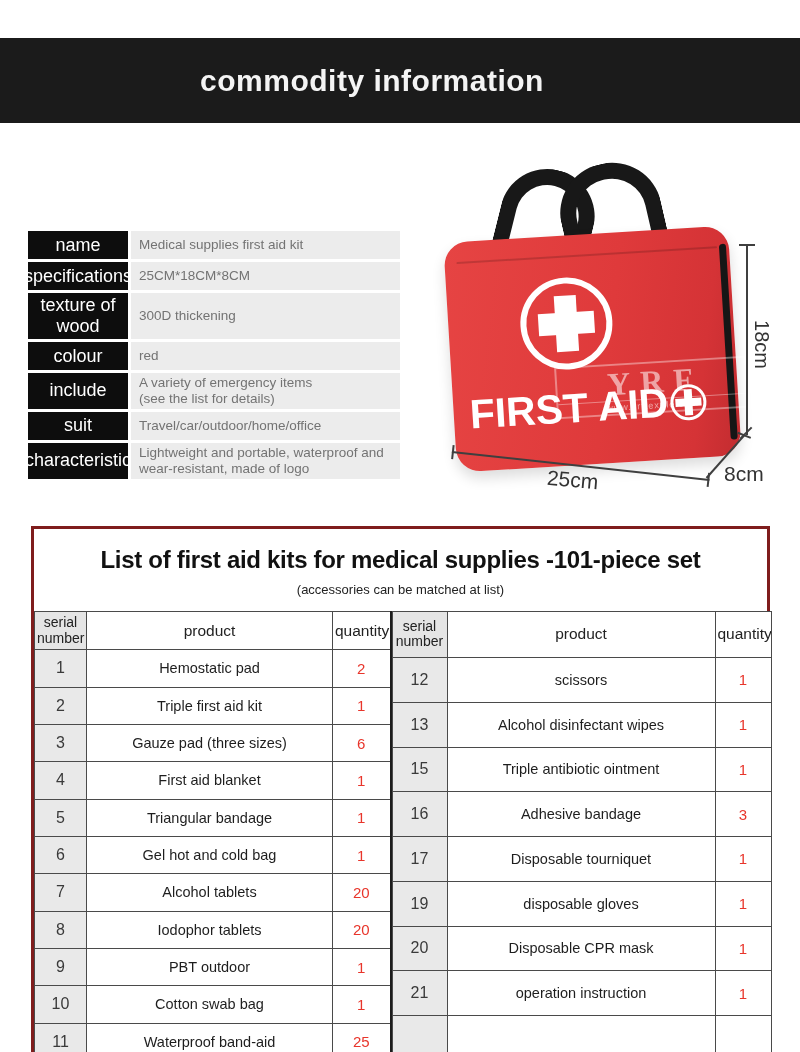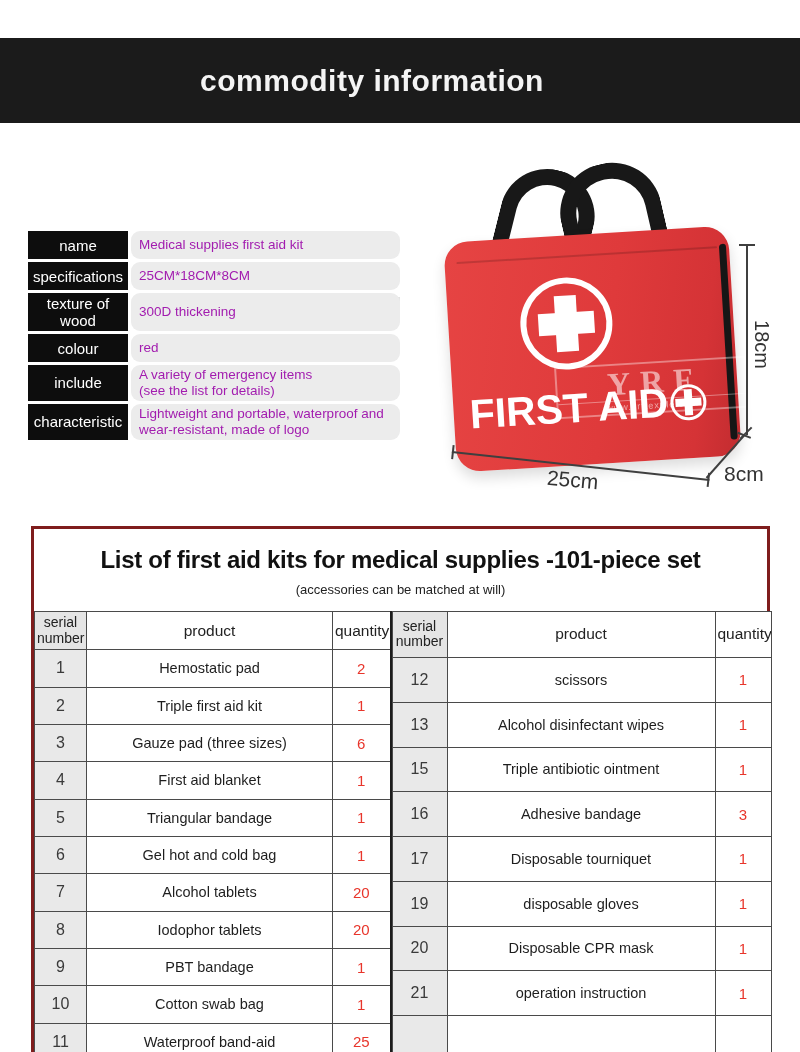--- a/index.html
+++ b/index.html
@@ -8,26 +8,26 @@
 
   
   .banner{position:absolute;left:0;top:0;width:800px;height:85px;background:#1b1b1b;
           display:flex;align-items:center;justify-content:center;}
   .banner-title{color:#f4f4f4;font-size:30px;font-weight:bold;letter-spacing:.5px;
                 transform:translateX(-28px);}
 
   
   .spec{position:absolute;left:28px;top:193px;width:372px;}
   .spec-row{display:flex;margin-bottom:3px;min-height:28px;}
-  .spec-label{flex:none;width:100px;background:#0d0d0d;color:#fff;font-size:15px;
+  .spec-label{flex:none;width:100px;background:#0d0d0d;color:#fff;font-size:18px;
               display:flex;align-items:center;justify-content:center;text-align:center;
               padding:2px;box-sizing:border-box;}
-  .spec-value{flex:1;margin-left:3px;background:#ececec;color:#a21caf;font-size:13.5px;
+  .spec-value{flex:1;margin-left:3px;background:#ececec;color:#737373;font-size:13.5px;
               display:flex;align-items:center;padding:2px 2px 2px 8px;line-height:1.18;
-              white-space:pre-line;box-sizing:border-box;border-radius:9px;}
+              white-space:pre-line;box-sizing:border-box;}
   .gray-strip{position:absolute;left:391px;top:174px;width:9px;height:20px;background:#e2e2e2;}
 
   
   .figure{position:absolute;left:0;top:85px;width:800px;height:390px;}
   .strap{position:absolute;width:95px;height:92px;border:16px solid #181818;border-bottom:none;
          border-radius:50px 50px 0 0;box-sizing:border-box;}
   .strap-1{left:500px;top:46px;transform:rotate(14deg);}
   .strap-2{left:560px;top:40px;width:102px;height:98px;transform:rotate(-13deg);}
   .bag{position:absolute;left:450px;top:111px;width:285px;height:230px;border-radius:24px;
        background:linear-gradient(100deg,#e64443 0%,#df3a3b 55%,#d53336 85%,#c22c30 100%);
@@ -155,30 +155,34 @@
     <div class="spec-row">
       <div class="spec-label">colour</div>
       <div class="spec-value">red</div>
     </div>
     <div class="spec-row">
       <div class="spec-label">include</div>
       <div class="spec-value">A variety of emergency items
  (see the list for details)</div>
     </div>
     <div class="spec-row">
+      <div class="spec-label">suit</div>
+      <div class="spec-value">Travel/car/outdoor/home/office</div>
+    </div>
+    <div class="spec-row">
       <div class="spec-label">characteristic</div>
       <div class="spec-value">Lightweight and portable, waterproof and
 wear-resistant, made of logo</div>
     </div>
   </div>
 
   <div class="list-box">
     <div class="list-head">
       <div class="list-title">List of first aid kits for medical supplies -101-piece set</div>
-      <div class="list-sub">(accessories can be matched at will)</div>
+      <div class="list-sub">(accessories can be matched at list)</div>
     </div>
     <div class="tables">
 
       <table class="t-left">
         <colgroup>
             <col style="width:52px">
             <col style="width:246px">
             <col style="width:58px">
           </colgroup>
         <tbody>
@@ -222,21 +226,21 @@
           <td class="c-product">Alcohol tablets</td>
           <td class="c-qty">20</td>
         </tr>
         <tr>
           <td class="c-serial">8</td>
           <td class="c-product">Iodophor tablets</td>
           <td class="c-qty">20</td>
         </tr>
         <tr>
           <td class="c-serial">9</td>
-          <td class="c-product">PBT bandage</td>
+          <td class="c-product">PBT outdoor</td>
           <td class="c-qty">1</td>
         </tr>
         <tr>
           <td class="c-serial">10</td>
           <td class="c-product">Cotton swab bag</td>
           <td class="c-qty">1</td>
         </tr>
         <tr>
           <td class="c-serial">11</td>
           <td class="c-product">Waterproof band-aid</td>

